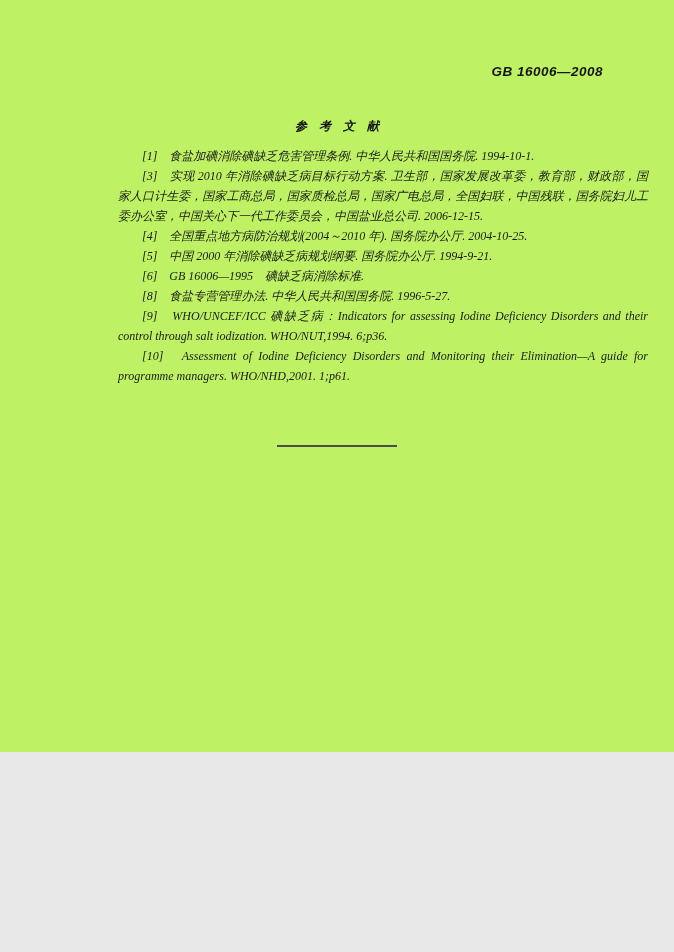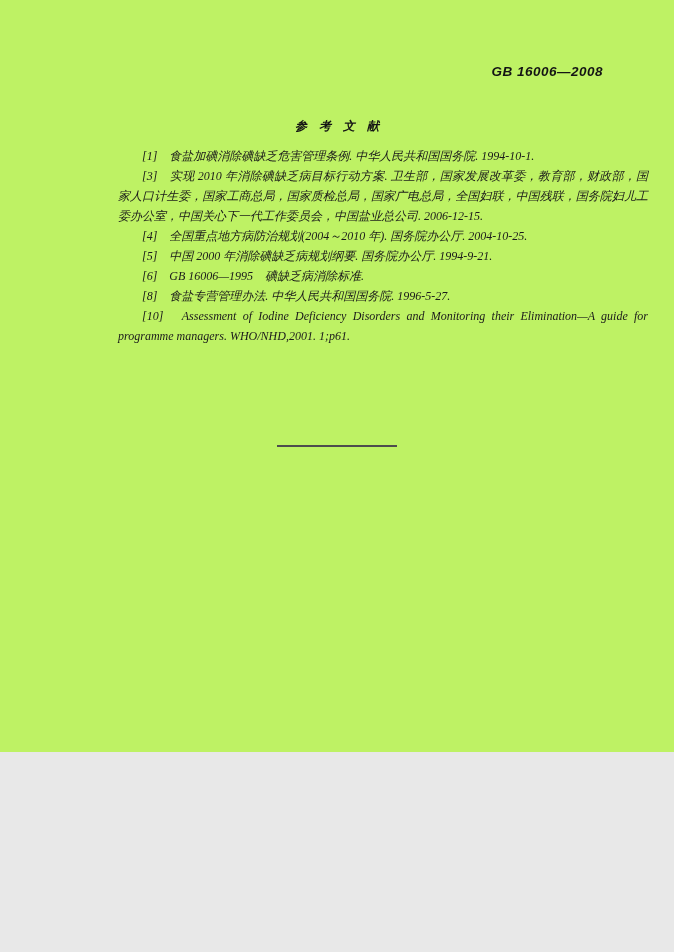--- a/index.html
+++ b/index.html
@@ -75,18 +75,19 @@
 
   <h1 class="section-title">参　考　文　献</h1>
 
   <div class="refs">
     <p class="ref">[1]　食盐加碘消除碘缺乏危害管理条例. 中华人民共和国国务院. 1994-10-1.</p>
     <p class="ref">[3]　实现 2010 年消除碘缺乏病目标行动方案. 卫生部，国家发展改革委，教育部，财政部，国家人口计生委，国家工商总局，国家质检总局，国家广电总局，全国妇联，中国残联，国务院妇儿工委办公室，中国关心下一代工作委员会，中国盐业总公司. 2006-12-15.</p>
     <p class="ref">[4]　全国重点地方病防治规划(2004～2010 年). 国务院办公厅. 2004-10-25.</p>
     <p class="ref">[5]　中国 2000 年消除碘缺乏病规划纲要. 国务院办公厅. 1994-9-21.</p>
     <p class="ref">[6]　GB 16006—1995　碘缺乏病消除标准.</p>
     <p class="ref">[8]　食盐专营管理办法. 中华人民共和国国务院. 1996-5-27.</p>
+    <p class="ref">[9]　WHO/UNCEF/ICC 碘缺乏病：Indicators for assessing Iodine Deficiency Disorders and their control through salt iodization. WHO/NUT,1994. 6;p36.</p>
     <p class="ref">[10]　Assessment of Iodine Deficiency Disorders and Monitoring their Elimination—A guide for programme managers. WHO/NHD,2001. 1;p61.</p>
   </div>
 
   <div class="divider"></div>
 
 </div>
 
 </body></html>

